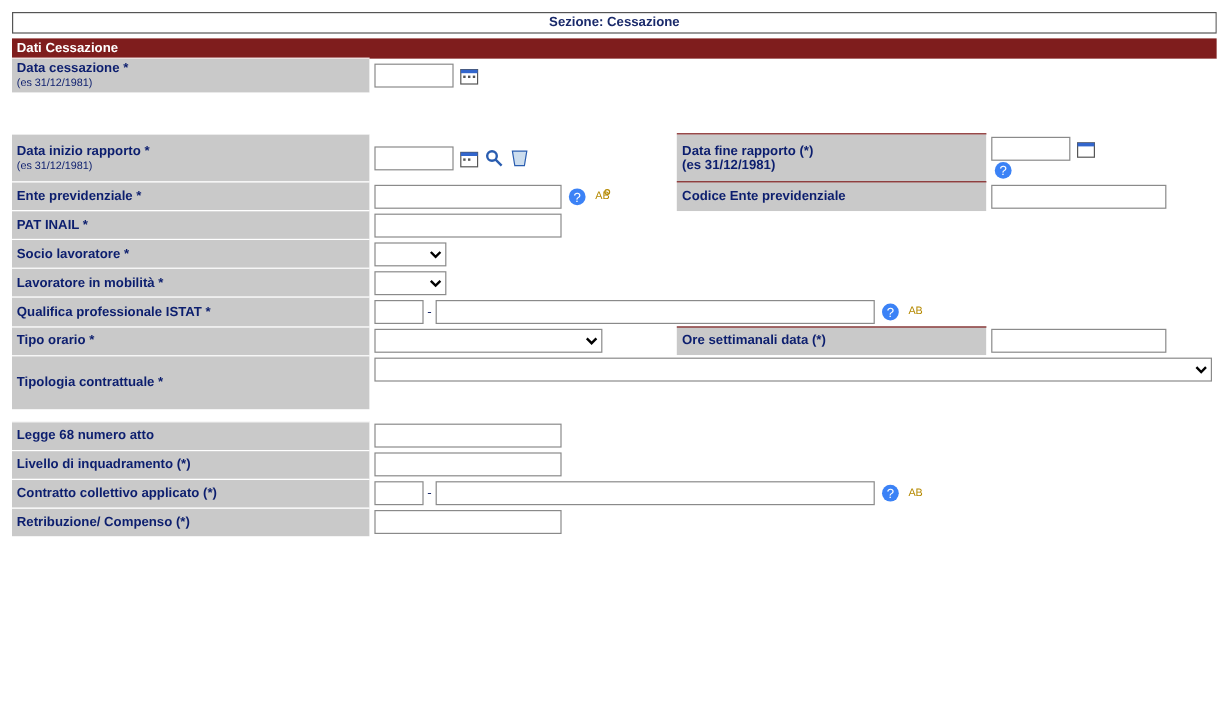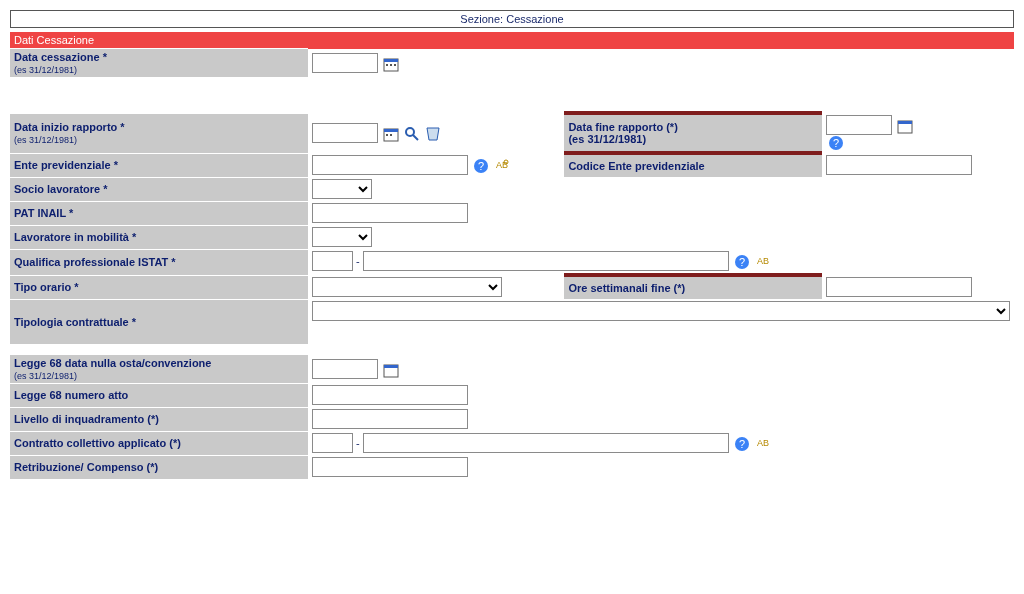--- a/index.html
+++ b/index.html
@@ -5,21 +5,21 @@
   body {
     font-family: Verdana, Arial, sans-serif;
     font-size: 11px;
     margin: 10px;
     background: #fff;
     color: #1a2a6b;
   }
   .section-title {
     border: 1px solid #555;
     text-align: center;
-    font-weight: normal;
+    font-weight: bold;
     padding: 2px 0;
     background: #fff;
     color: #1a2a6b;
     margin-bottom: 4px;
   }
   table.form {
     width: 100%;
     border-collapse: collapse;
   }
   td {
@@ -32,34 +32,34 @@
     color: #0c1e6e;
     font-weight: bold;
     border-top: 1px solid #fff;
     margin-left: 32px;
   }
   td.label .hint {
     font-weight: normal;
     font-size: 9px;
   }
   td.header {
-    background: #ef4444;
+    background: #7f1d1d;
     color: #fff;
-    font-weight: normal;
+    font-weight: bold;
   }
   td.field {
     background: #fff;
     white-space: nowrap;
   }
   td.label-right {
     width: 250px;
     background: #c9c9c9;
     color: #0c1e6e;
     font-weight: bold;
-    border-top: 4px solid #7f1d1d;
+    border-top: 1px solid #7f1d1d;
   }
   input[type=text] {
     border: 1px solid #8a8a8a;
     font-size: 11px;
     padding: 1px 2px;
     height: 16px;
     background: #fff;
   }
   select {
     border: 1px solid #8a8a8a;
@@ -156,29 +156,29 @@
               <text x="8" y="10" font-size="9" fill="#b58900">B</text>
               <circle cx="12" cy="4" r="2" fill="none" stroke="#b58900"></circle>
             </svg></span>
     </td>
     <td class="label-right">Codice Ente previdenziale</td>
     <td class="field">
       <input type="text" style="width: 140px;">
     </td>
   </tr>
   <tr>
+    <td class="label">PAT INAIL *</td>
+    <td class="field" colspan="3">
+      <input type="text" style="width: 150px;">
+    </td>
+  </tr>
+  <tr>
     <td class="label">Socio lavoratore *</td>
     <td class="field" colspan="3">
       <select style="width:60px"></select>
-    </td>
-  </tr>
-  <tr>
-    <td class="label">PAT INAIL *</td>
-    <td class="field" colspan="3">
-      <input type="text" style="width: 150px;">
     </td>
   </tr>
   <tr>
     <td class="label">Lavoratore in mobilità *</td>
     <td class="field" colspan="3">
       <select style="width:60px"></select>
     </td>
   </tr>
   <tr>
     <td class="label">Qualifica professionale ISTAT *</td>
@@ -194,50 +194,37 @@
               <text x="2" y="10" font-size="9" fill="#b58900">A</text>
               <text x="8" y="10" font-size="9" fill="#b58900">B</text>
             </svg></span>
     </td>
   </tr>
   <tr>
     <td class="label">Tipo orario *</td>
     <td class="field">
       <select style="width:190px"></select>
     </td>
-    <td class="label-right">Ore settimanali fine (*)</td>
+    <td class="label-right">Ore settimanali data (*)</td>
     <td class="field">
       <input type="text" style="width: 140px;">
     </td>
   </tr>
   <tr>
     <td class="label" style="height:40px">Tipologia contrattuale *</td>
     <td class="field" colspan="3" style="vertical-align:top">
       <select style="width:100%"></select>
     </td>
   </tr>
 
   <tr>
         <td colspan="4" style="height:6px"></td>
       </tr>
 
   <tr>
-    <td class="label">
-      <span>Legge 68 data nulla osta/convenzione</span><br>
-      <span class="hint">(es 31/12/1981)</span>
-    </td>
-    <td class="field" colspan="3">
-      <input type="text" style="width: 60px;">
-      <span class="ico"><svg viewBox="0 0 16 16">
-              <rect x="1" y="3" width="14" height="12" fill="#fff" stroke="#555"></rect>
-              <rect x="1" y="3" width="14" height="3" fill="#36c"></rect>
-            </svg></span>
-    </td>
-  </tr>
-  <tr>
     <td class="label">Legge 68 numero atto</td>
     <td class="field" colspan="3">
       <input type="text" style="width: 150px;">
     </td>
   </tr>
   <tr>
     <td class="label">Livello di inquadramento (*)</td>
     <td class="field" colspan="3">
       <input type="text" style="width: 150px;">
     </td>

